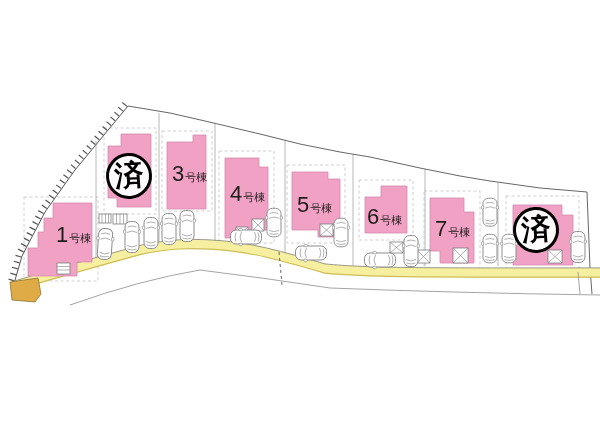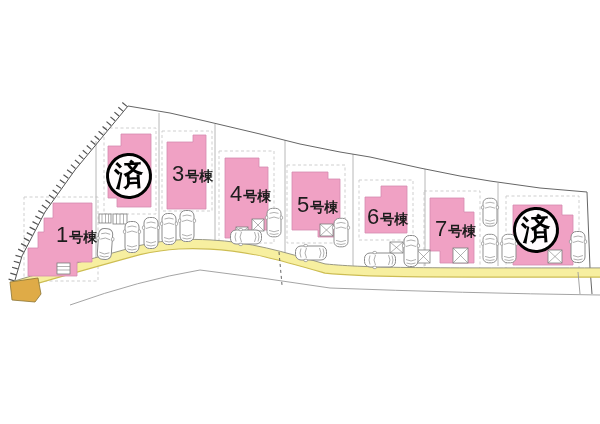--- a/index.html
+++ b/index.html
@@ -6,21 +6,21 @@
   .stage{
     position:relative;width:600px;height:424px;background:#ffffff;overflow:hidden;
     font-family:"Liberation Sans", sans-serif;
   }
   .stage svg{position:absolute;left:0;top:0;}
   .bldg-label{
     position:absolute;color:#1c1c1c;white-space:nowrap;
     display:flex;align-items:baseline;line-height:1;
   }
   .bldg-label .num{font-size:22px;font-weight:500;}
-  .bldg-label .suffix{font-size:14px;font-weight:700;margin-left:1px;}
+  .bldg-label .suffix{font-size:11px;font-weight:400;margin-left:1px;}
   .stamp{
     position:absolute;width:40px;height:40px;border:3px solid #000;border-radius:50%;
     background:rgba(255,255,255,0.96);display:flex;align-items:center;justify-content:center;
     font-family:"Liberation Serif", serif;font-weight:700;font-size:29px;color:#000;
     transform:rotate(-4deg);
   }
 </style>
 </head>
 <body>
 

